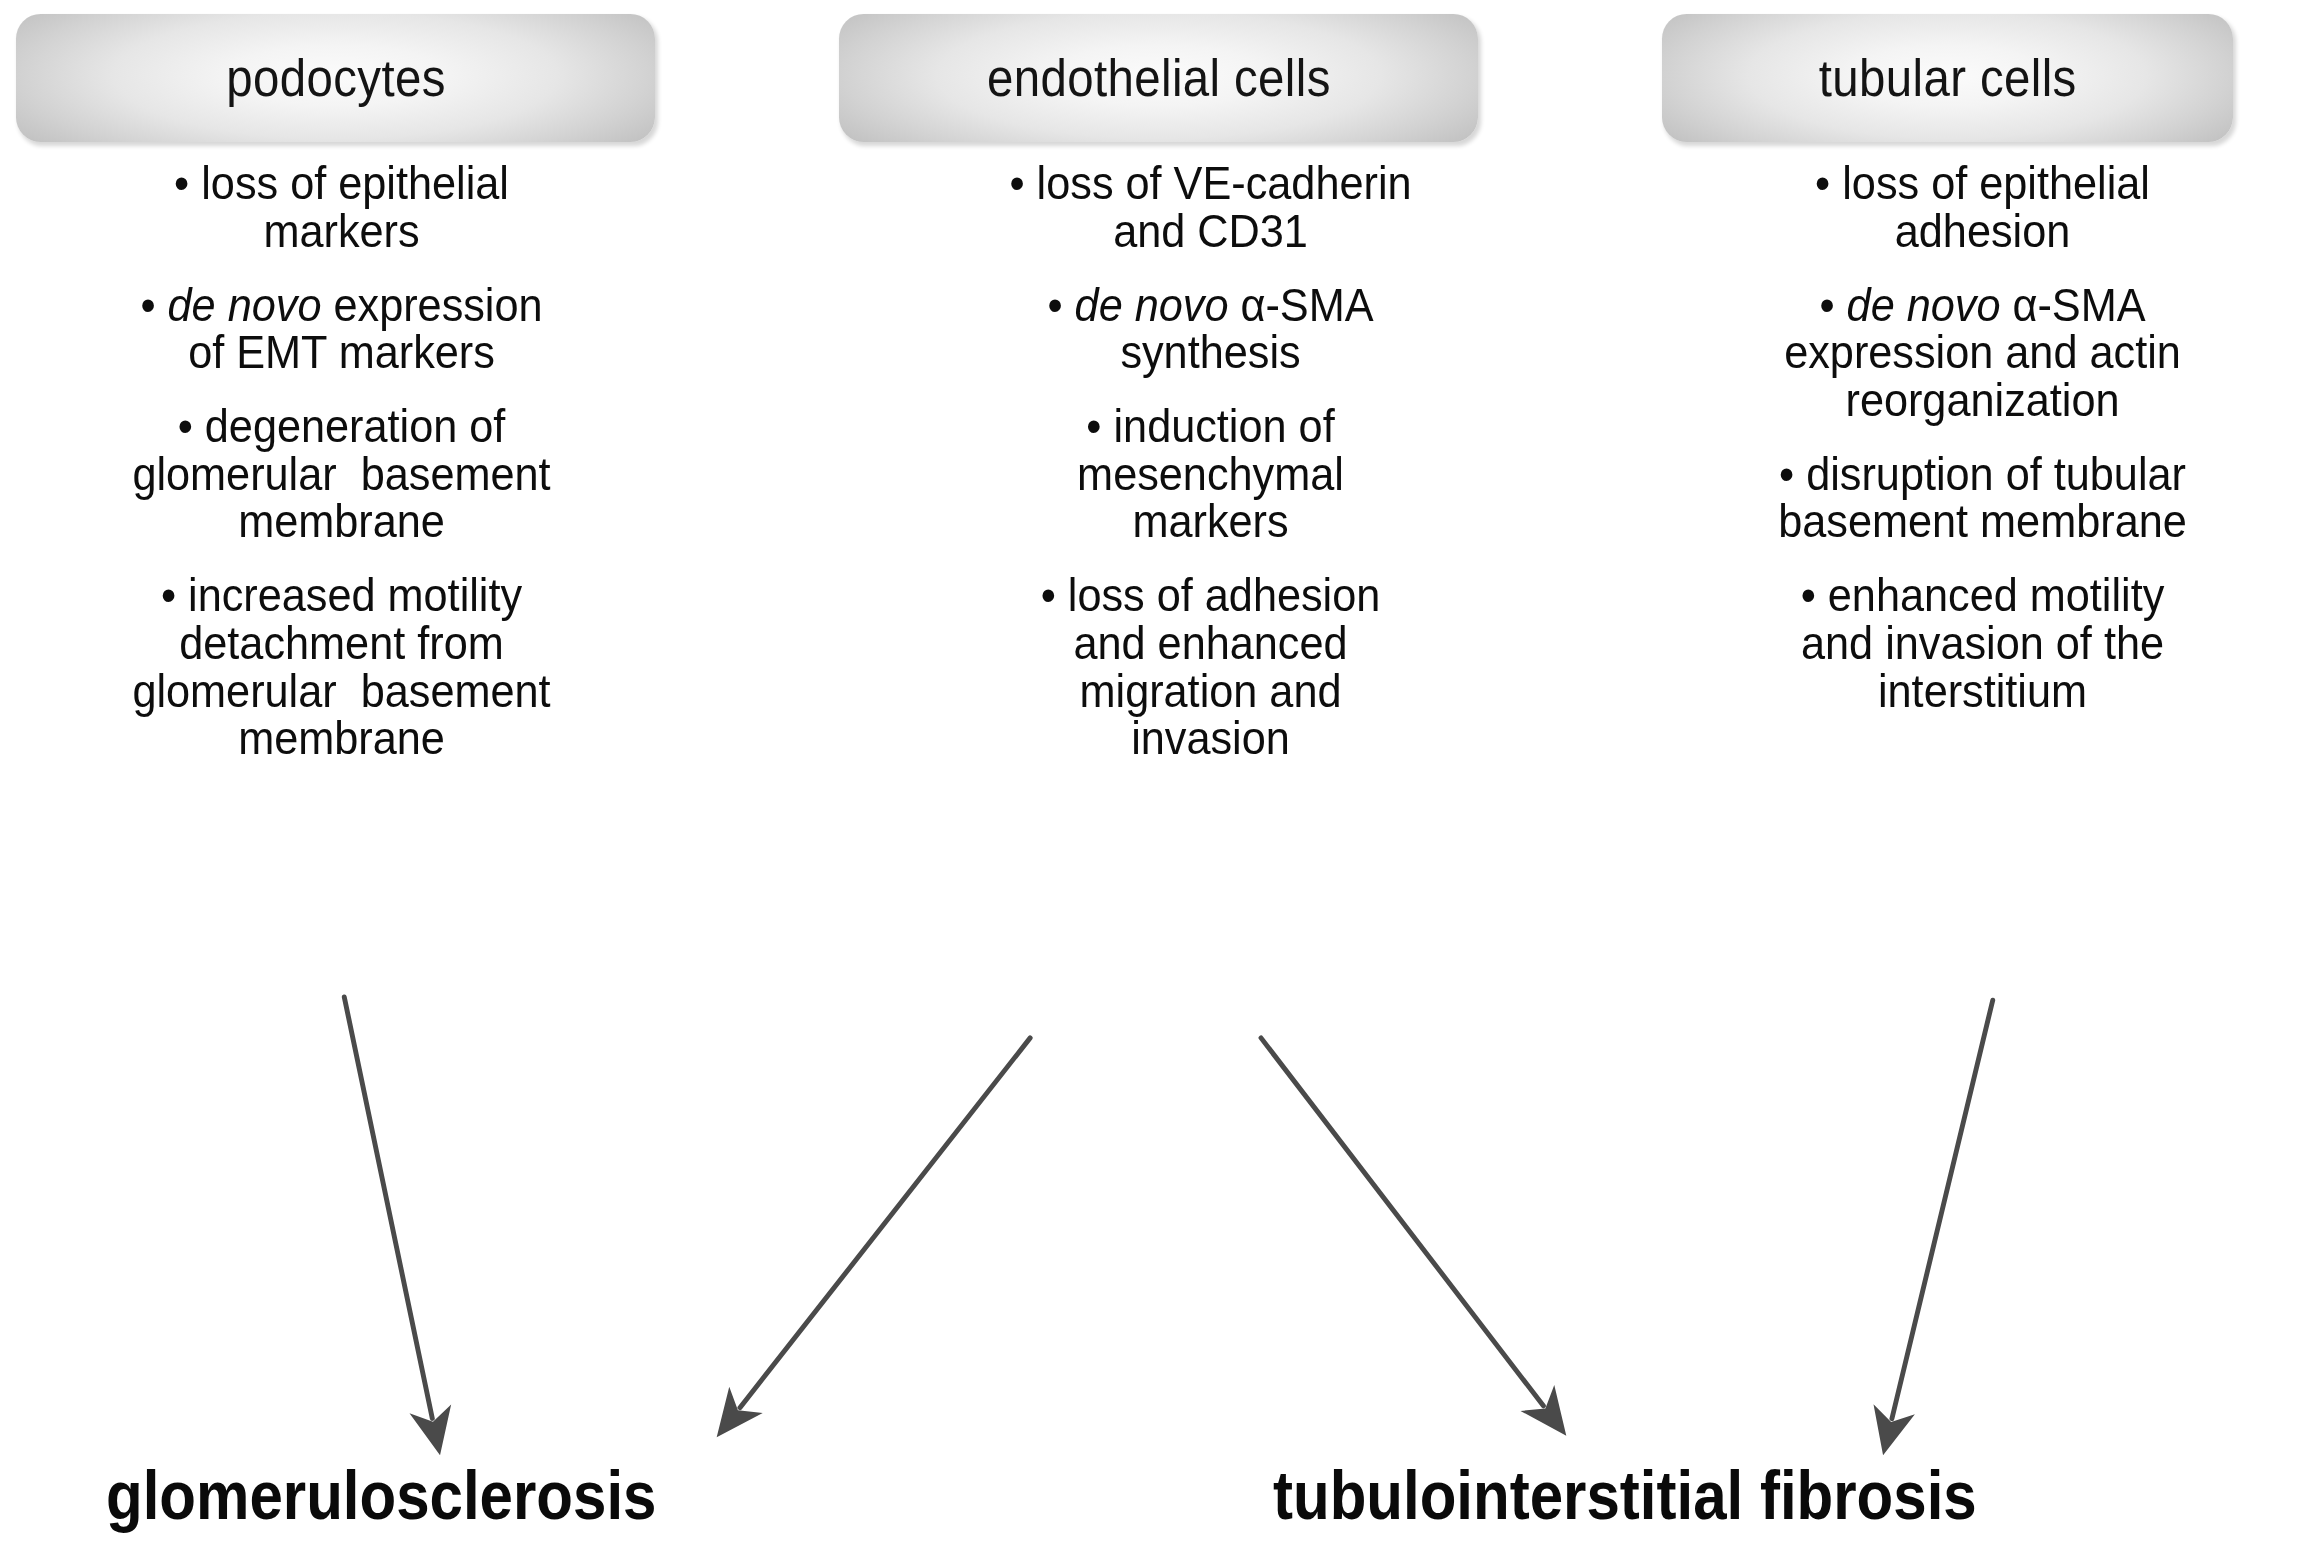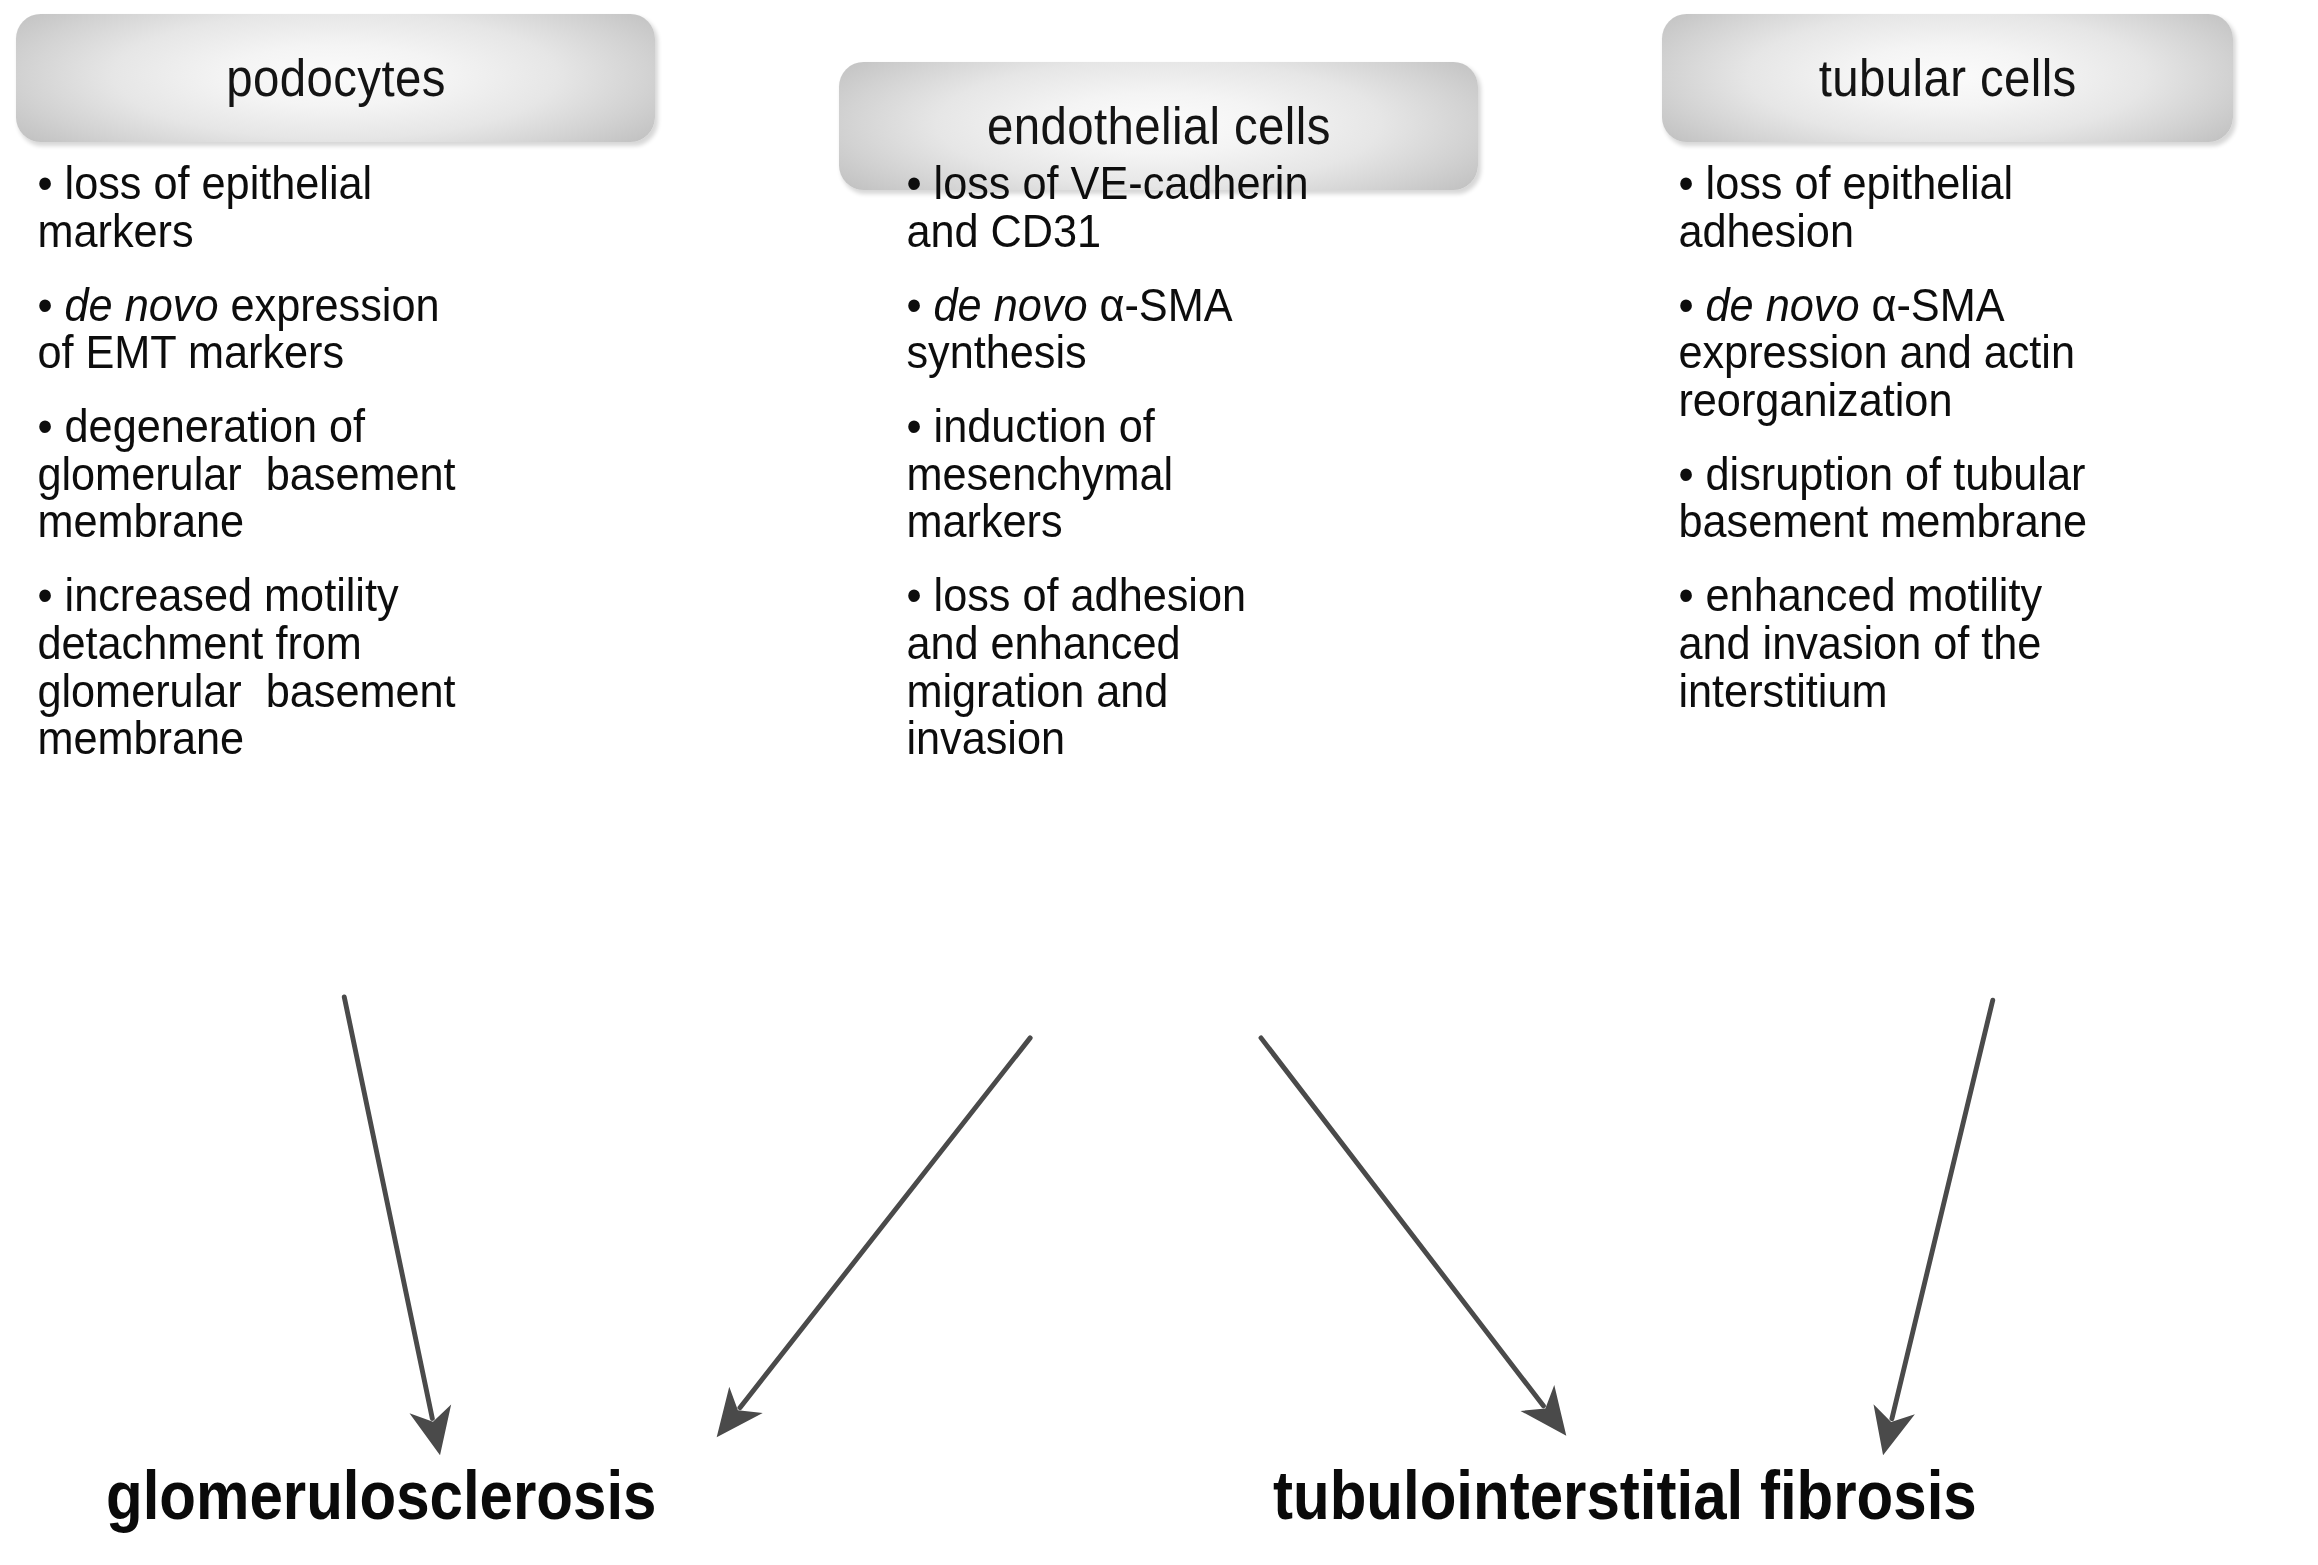--- a/index.html
+++ b/index.html
@@ -21,28 +21,29 @@
     display:flex;align-items:center;justify-content:center;
   }
   .pill-label{
     font-size:51px;
     letter-spacing:0.4px;
     color:#141414;
     transform:scaleX(0.93);
     white-space:nowrap;
   }
   #pill-0{left:16.4px;  top:14px; width:639px;}
-  #pill-1{left:839px;top:14px; width:639px;margin-top:48px;}
+  #pill-1{left:839px;top:14px; width:639px;}
   #pill-2{left:1662px;top:14px; width:571px;}
 
   
   .col{
     position:absolute;
     top:160px;
     width:647px;
+    text-align:center;
   }
   #col-0{left:18px;}
   #col-1{left:887px;}
   #col-2{left:1659px;}
 
   .bullet{
     font-size:46px;
     line-height:1.0;
     color:#0d0d0d;
     margin:0 0 28px 0;

